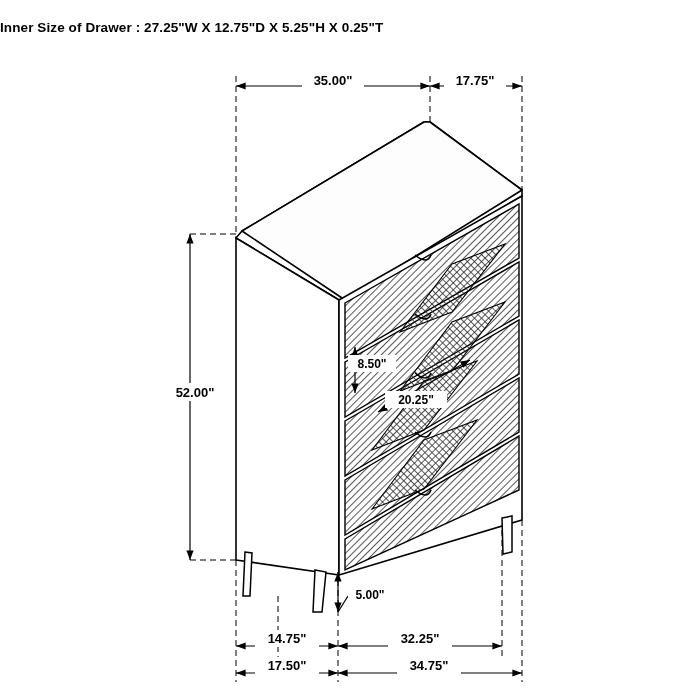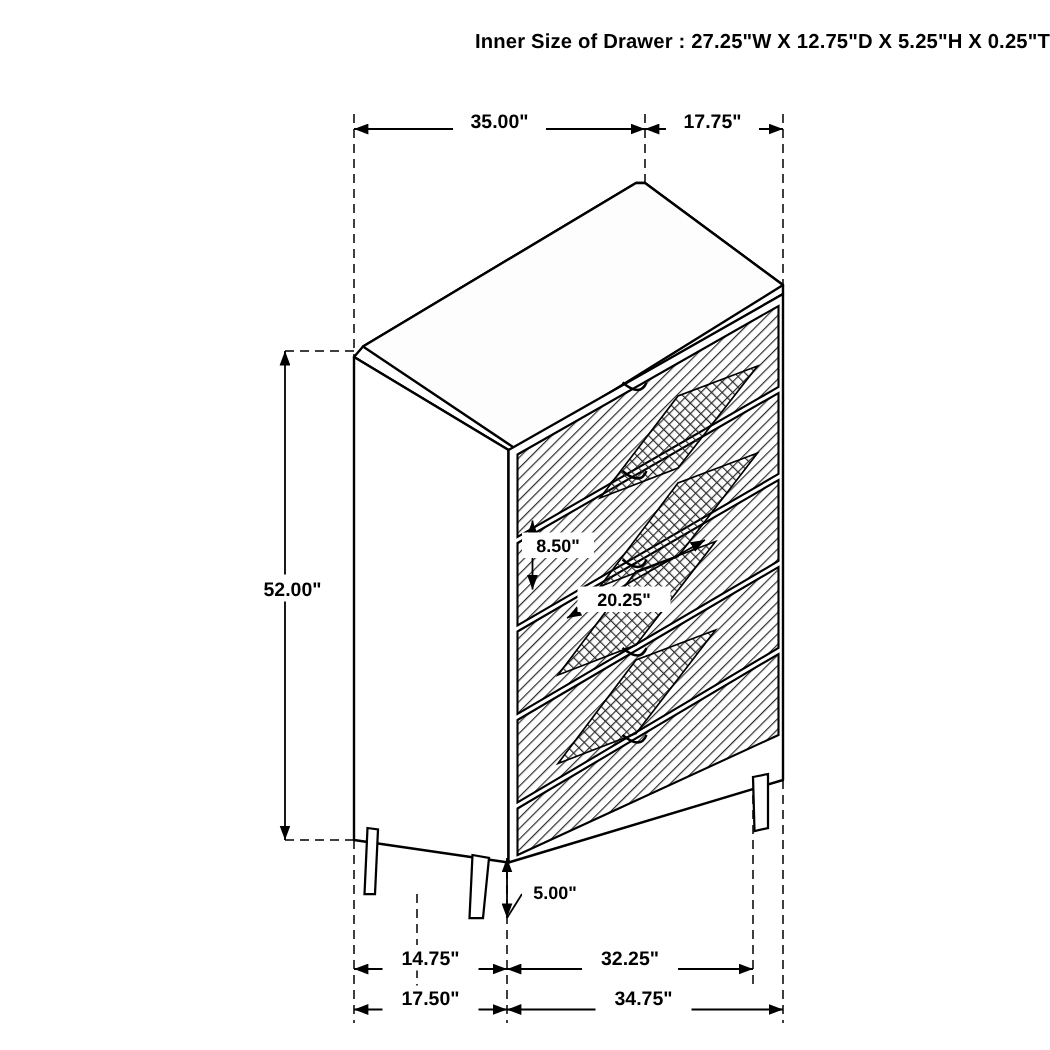--- a/index.html
+++ b/index.html
@@ -17,21 +17,21 @@
   #page {
     position: relative;
     width: 700px;
     height: 700px;
   }
   #title {
     position: absolute;
     top: 20px;
     left: 0;
     width: 700px;
-    text-align: right;
+    text-align: left;
     font-size: 13.5px;
     font-weight: bold;
     letter-spacing: 0.1px;
   }
   svg.diagram {
     position: absolute;
     top: 0;
     left: 0;
     width: 700px;
     height: 700px;

